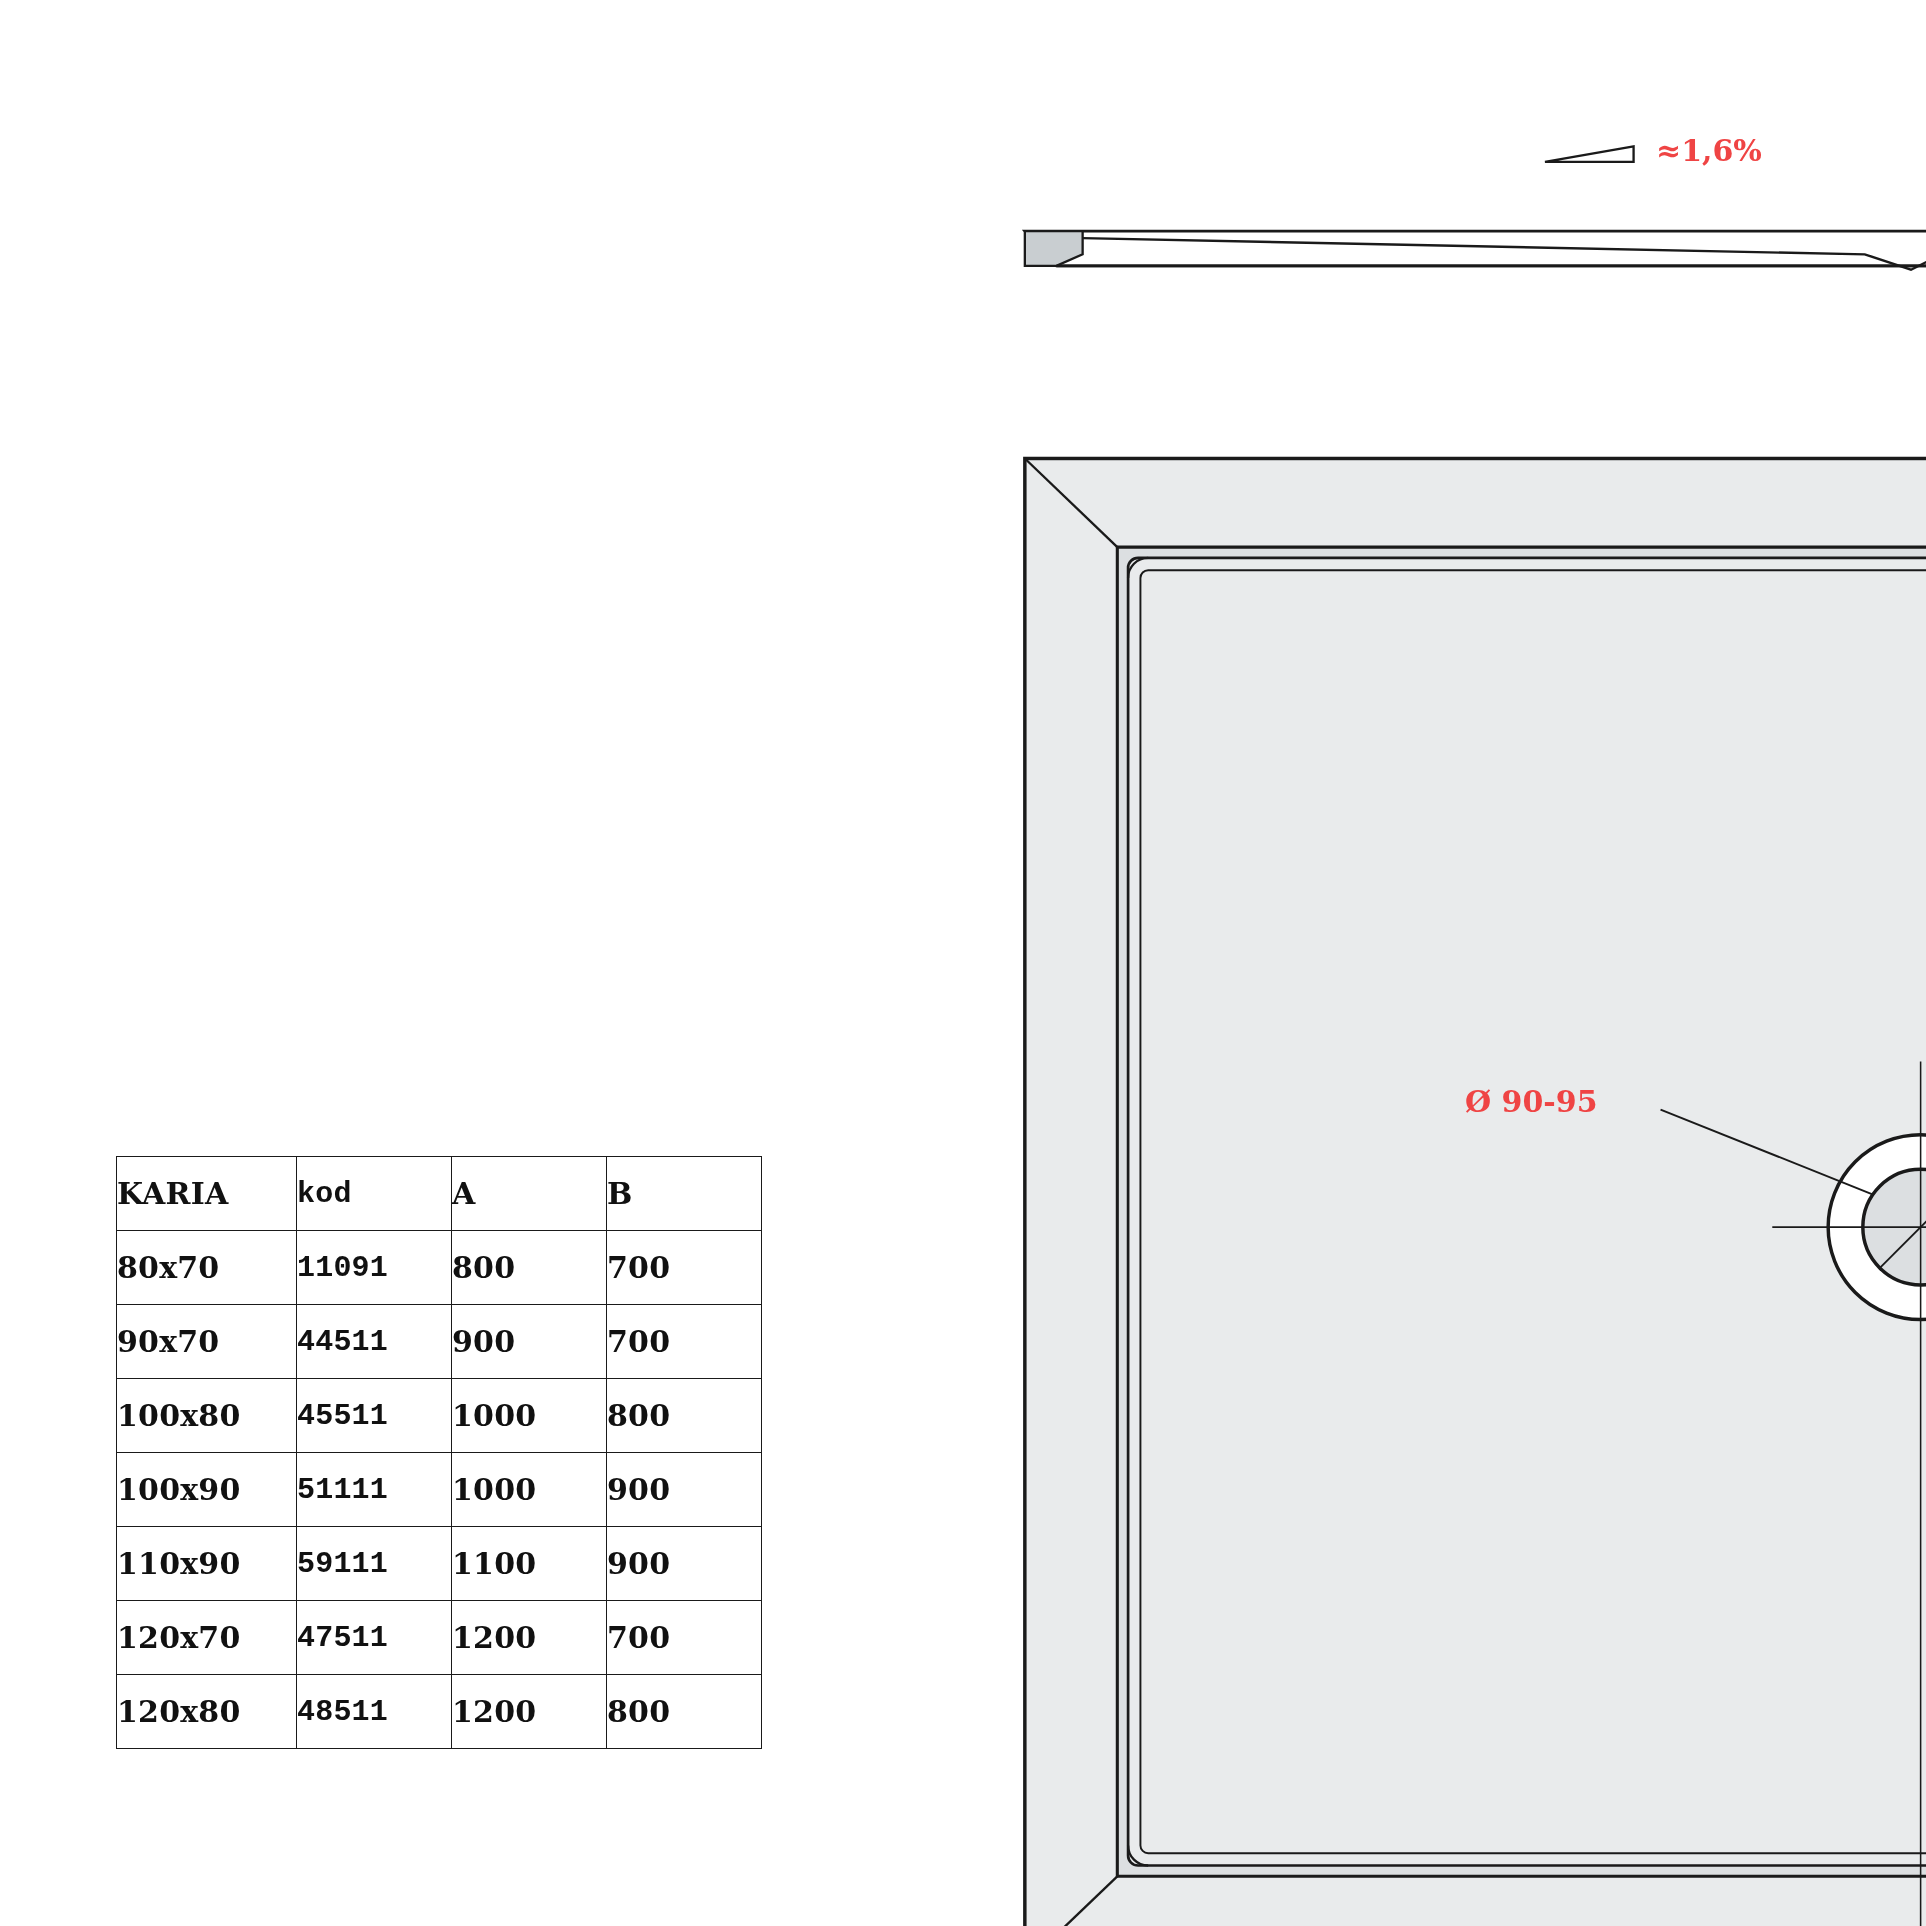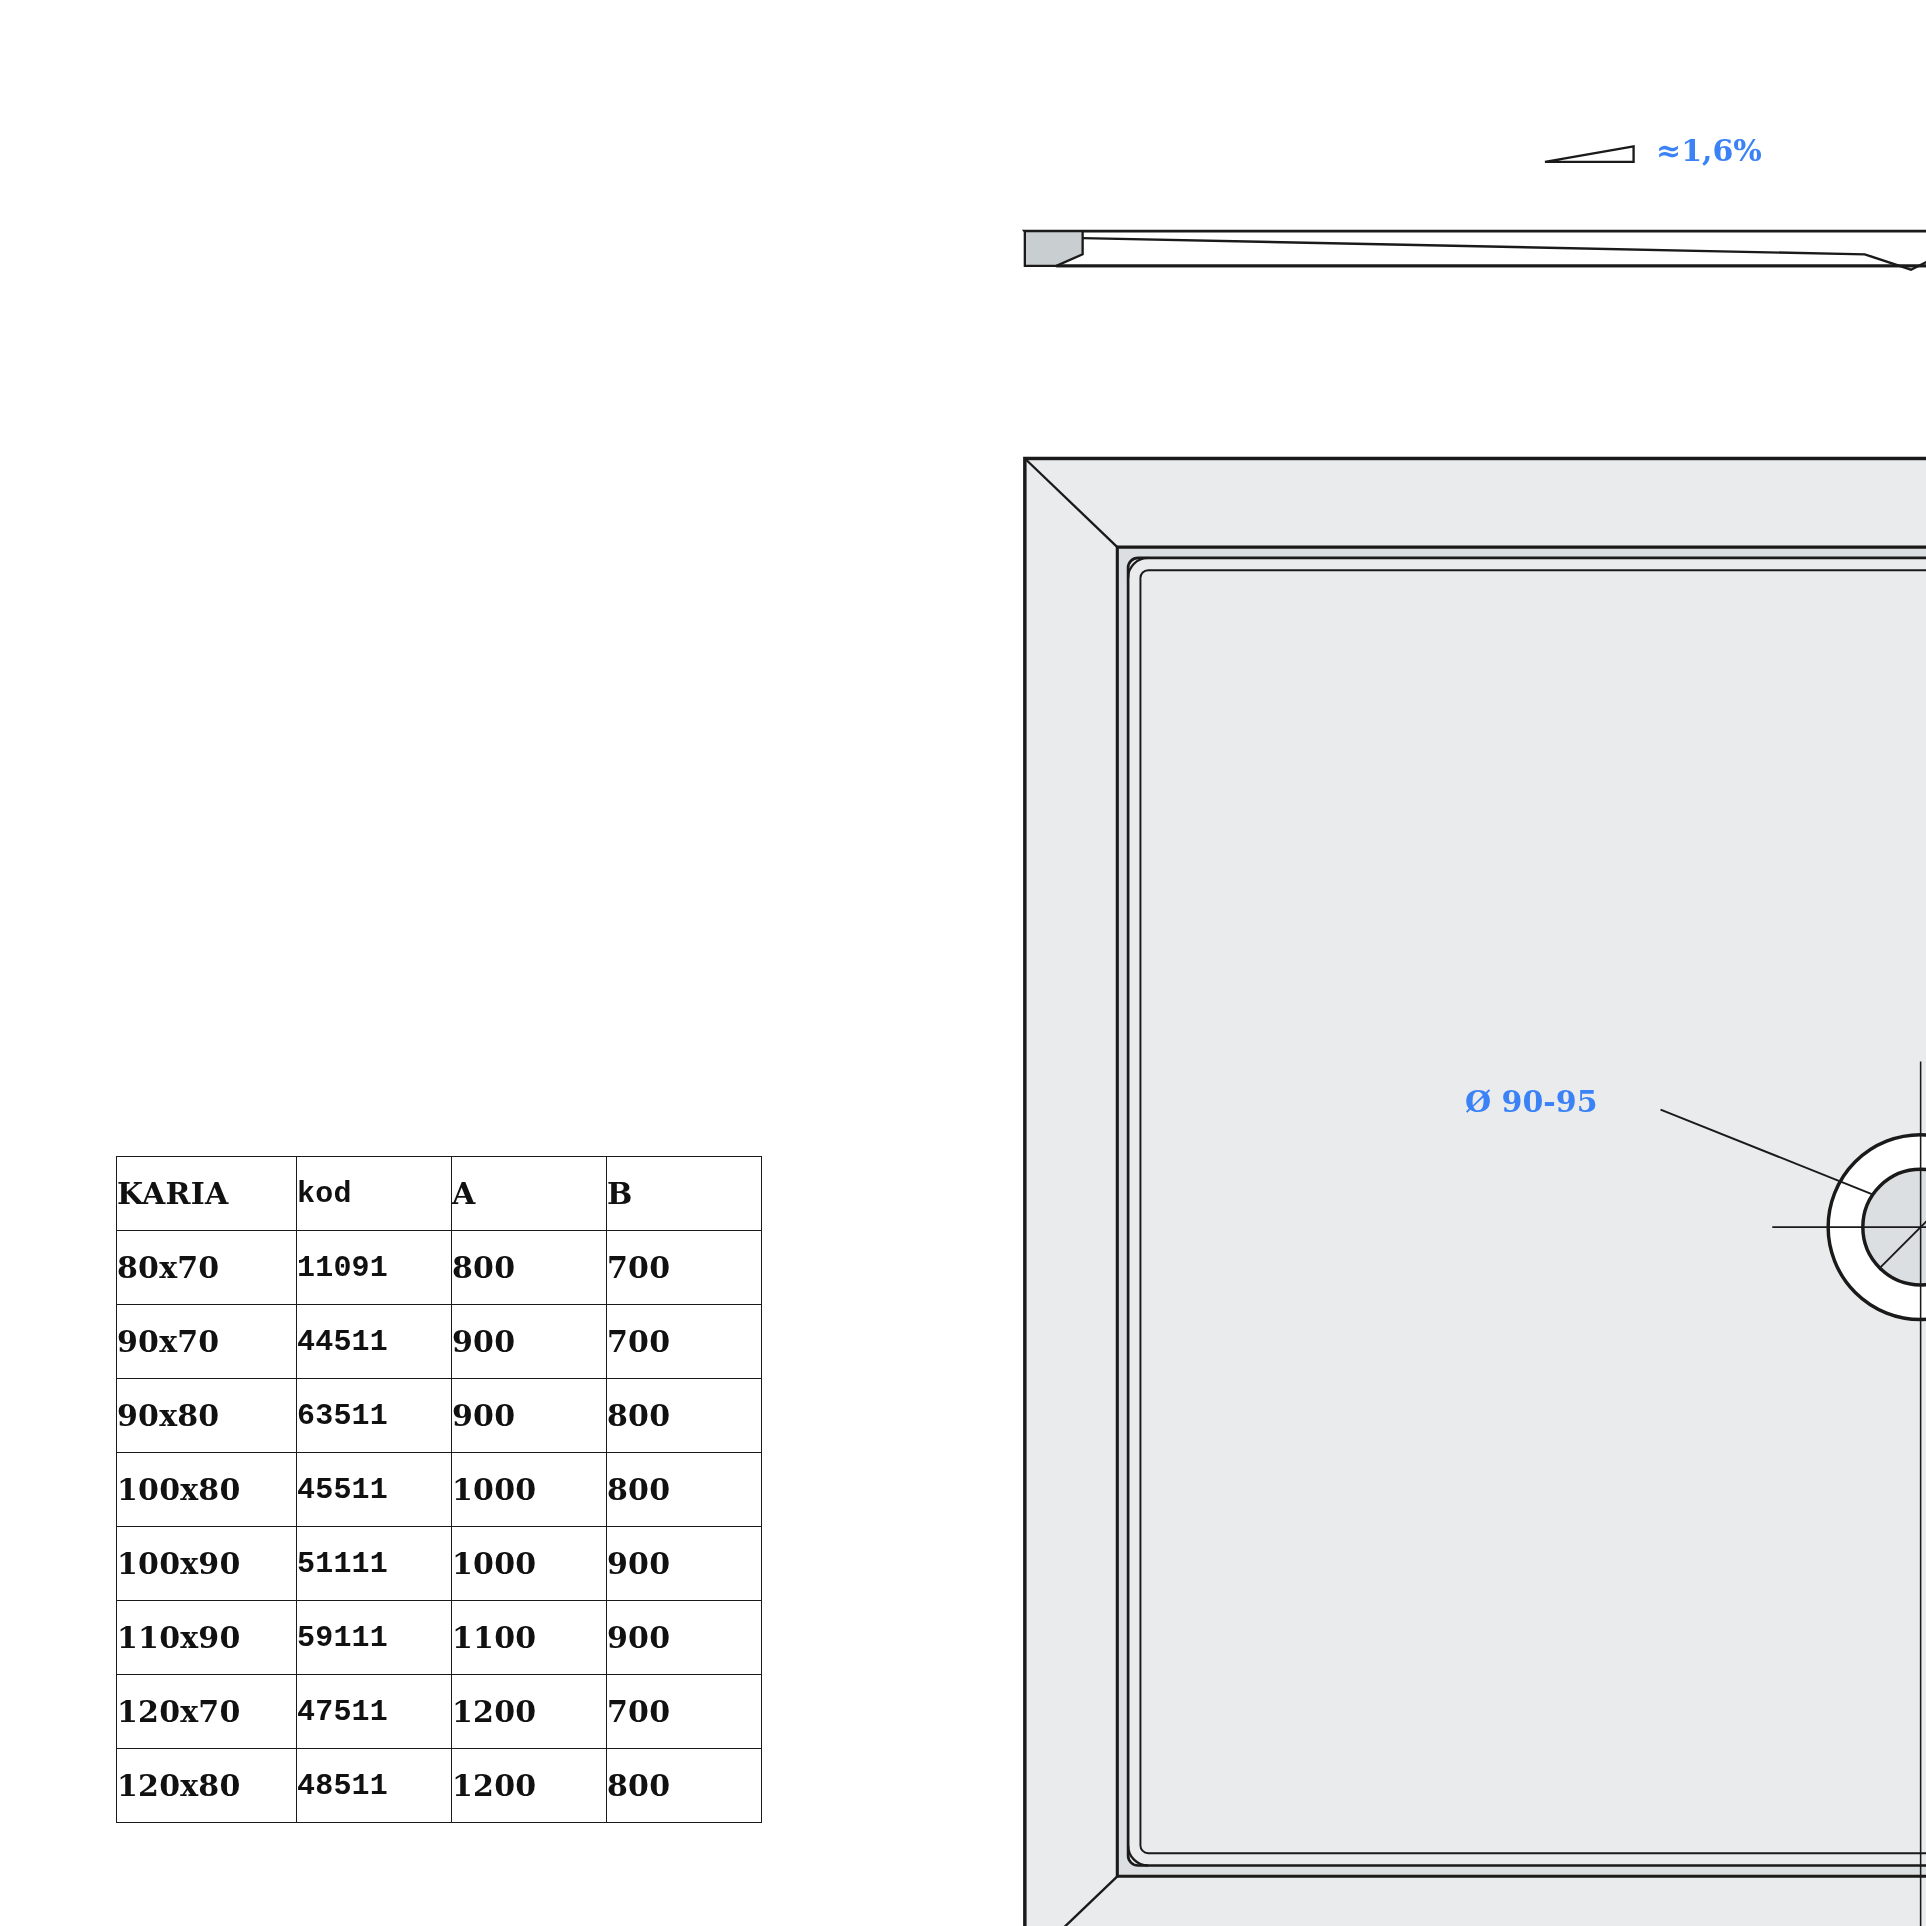--- a/index.html
+++ b/index.html
@@ -50,21 +50,21 @@
   .spec-table .c-kod  { width: 154px; font-family: Liberation Mono, monospace; }
   .spec-table .c-a    { width: 154px; }
   .spec-table .c-b    { width: 154px; }
   .spec-table thead td { font-weight: bold; }
   
   .lbl {
     position: absolute;
     font-family: "DejaVu Serif", "Liberation Serif", serif;
     font-size: 30px;
     font-weight: bold;
-    color: #3b82f6;
+    color: #ef4444;
     white-space: nowrap;
   }
 </style>
 </head>
 <body>
 
 <div id="sheet">
 
   <svg class="drawing" viewBox="0 0 6250 6250">
     <defs>
@@ -194,26 +194,20 @@
           <td class="c-a">800</td>
           <td class="c-b">700</td>
         </tr>
         <tr>
           <td class="c-name">90x70</td>
           <td class="c-kod">44511</td>
           <td class="c-a">900</td>
           <td class="c-b">700</td>
         </tr>
         <tr>
-          <td class="c-name">90x80</td>
-          <td class="c-kod">63511</td>
-          <td class="c-a">900</td>
-          <td class="c-b">800</td>
-        </tr>
-        <tr>
           <td class="c-name">100x80</td>
           <td class="c-kod">45511</td>
           <td class="c-a">1000</td>
           <td class="c-b">800</td>
         </tr>
         <tr>
           <td class="c-name">100x90</td>
           <td class="c-kod">51111</td>
           <td class="c-a">1000</td>
           <td class="c-b">900</td>

